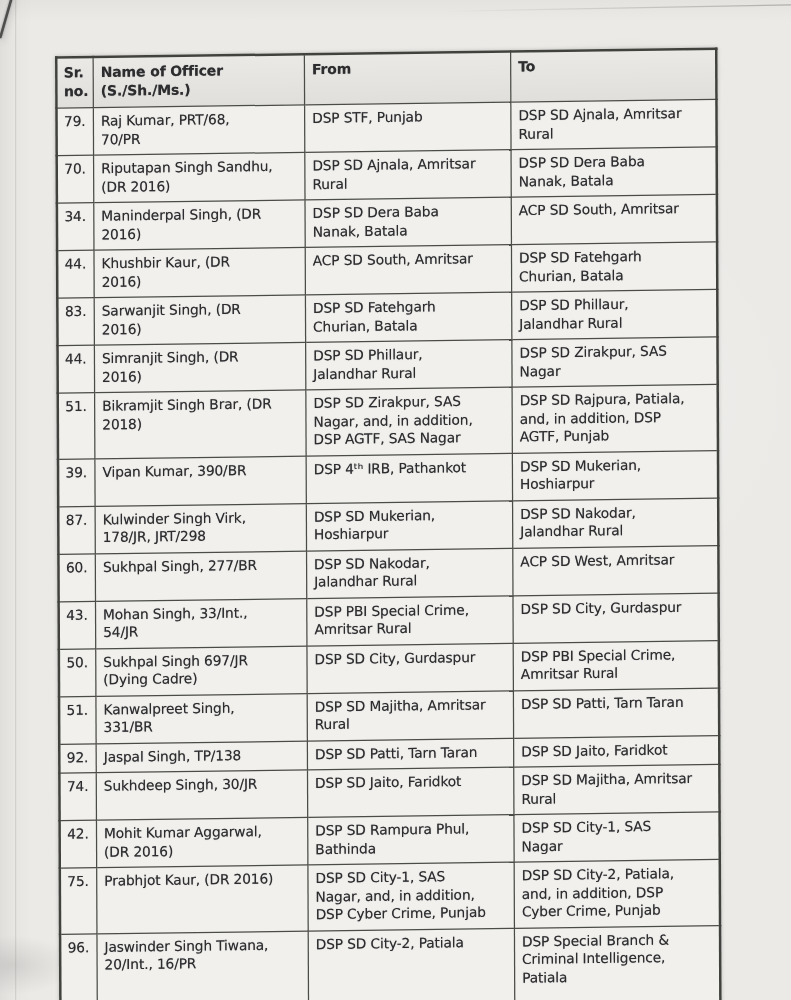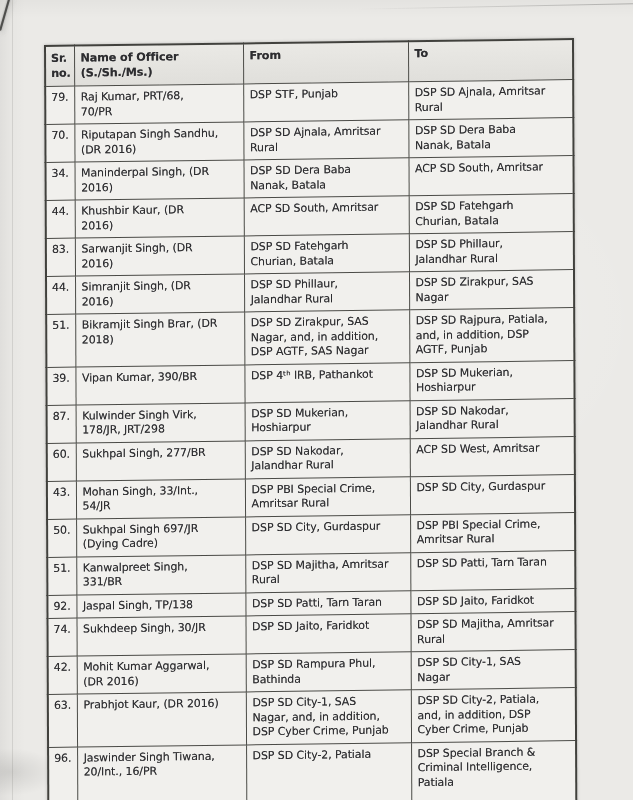--- a/index.html
+++ b/index.html
@@ -239,21 +239,21 @@
     <td class="c-sr">42.</td>
     <td class="c-name">Mohit Kumar Aggarwal,
 (DR 2016)</td>
     <td class="c-from">DSP SD Rampura Phul,
 Bathinda</td>
     <td class="c-to">DSP SD City-1, SAS
 Nagar</td>
   </tr>
 
   <tr>
-    <td class="c-sr">63.</td>
+    <td class="c-sr">75.</td>
     <td class="c-name">Prabhjot Kaur, (DR 2016)</td>
     <td class="c-from">DSP SD City-1, SAS
 Nagar, and, in addition,
 DSP Cyber Crime, Punjab</td>
     <td class="c-to">DSP SD City-2, Patiala,
 and, in addition, DSP
 Cyber Crime, Punjab</td>
   </tr>
 
   <tr>

